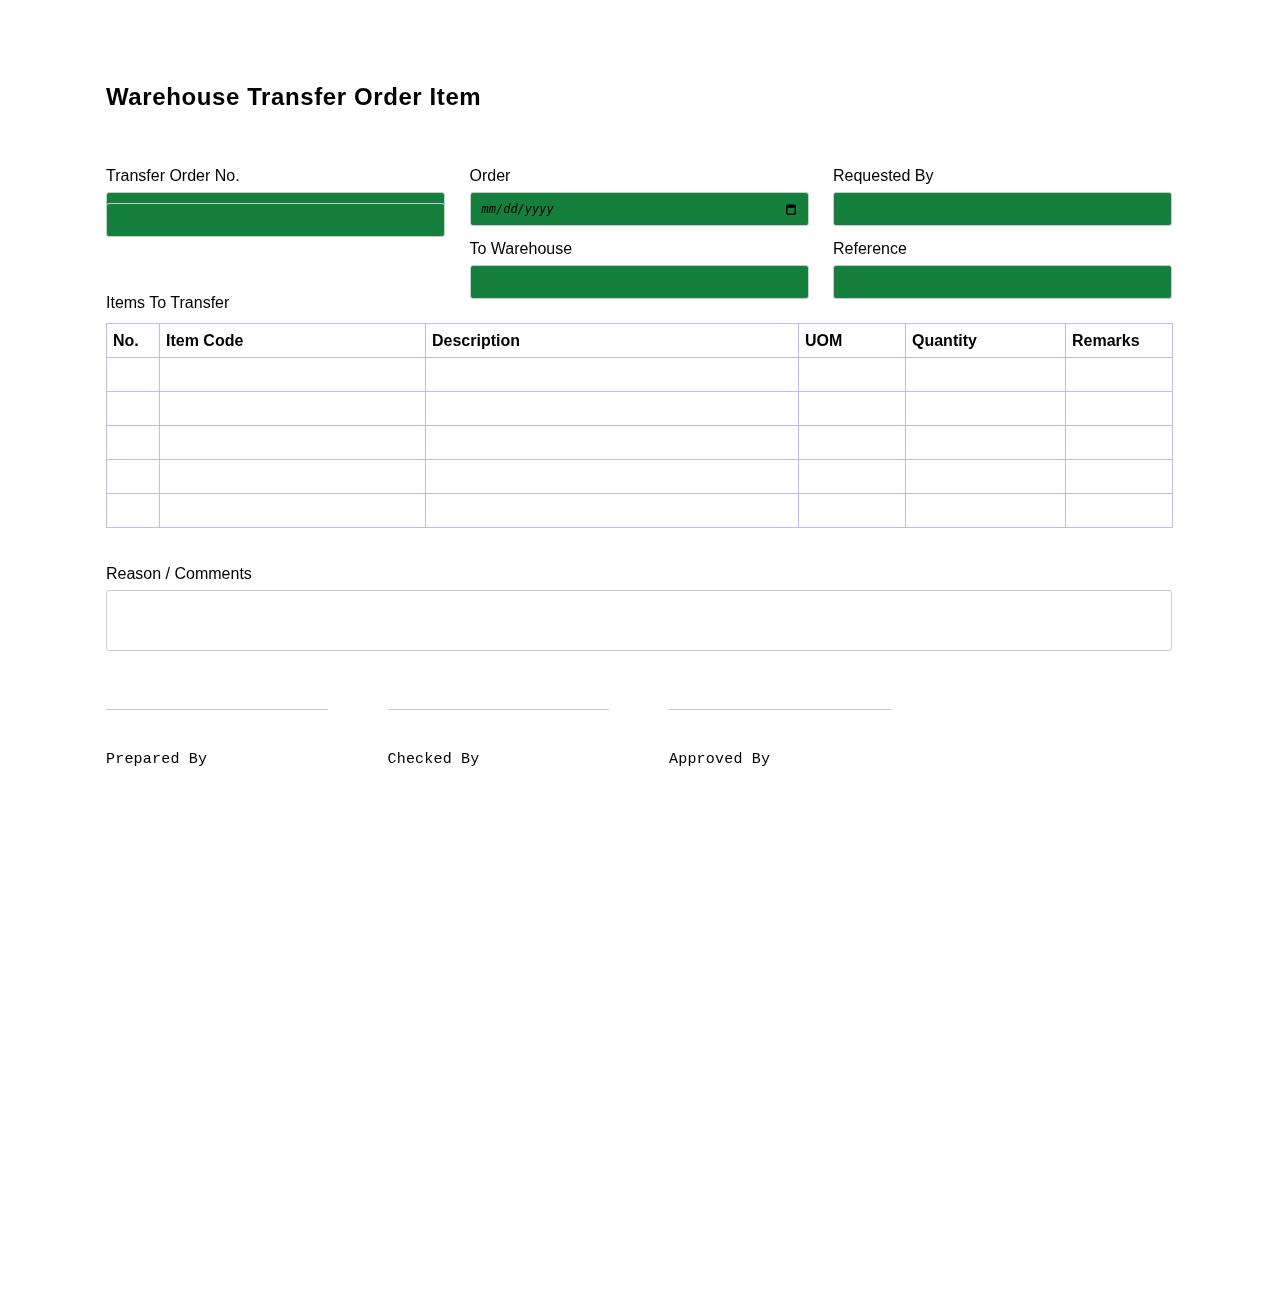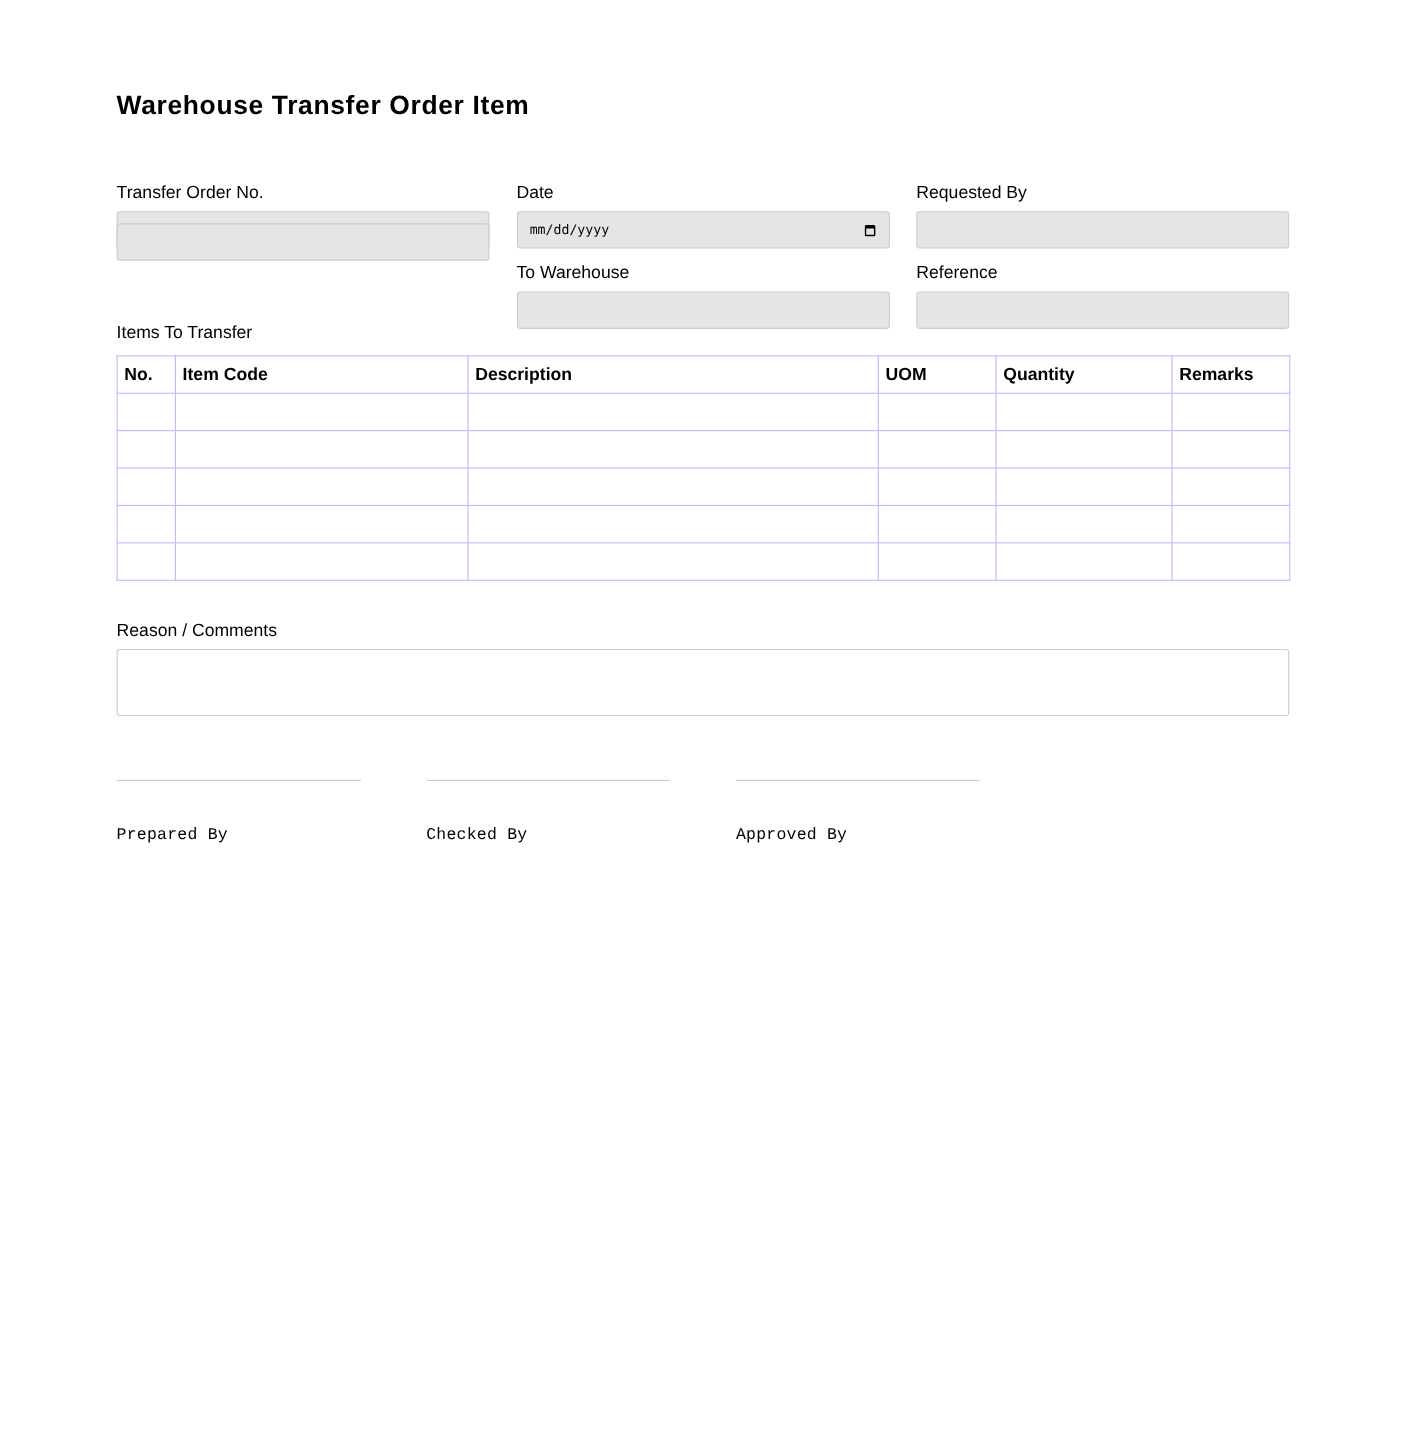--- a/index.html
+++ b/index.html
@@ -49,23 +49,24 @@
       margin-bottom: 6px;
       white-space: nowrap;
       margin-top: 36px;
     }
     .text-input {
       box-sizing: border-box;
       width: 100%;
       height: 34px;
       border: 1px solid #cccccc;
       border-radius: 3px;
-      background: #e5e5e5;
+      background: #15803d;
       position: relative;
       display: block;
+      font-style: italic;
     }
     .date-input {
       display: flex;
       align-items: center;
       justify-content: space-between;
       padding: 0 12px 0 11px;
     }
     .date-placeholder {
       font-family: "DejaVu Sans Mono", monospace;
       font-size: 12px;
@@ -158,21 +159,21 @@
 
 <div class="container">
   <h1 class="title">Warehouse Transfer Order Item</h1>
 
   <div class="grid row1">
     <div>
       <label class="field-label">Transfer Order No.</label>
       <div class="text-input"></div>
     </div>
     <div>
-      <label class="field-label">Date</label>
+      <label class="field-label">Order</label>
       <div class="text-input date-input">
         <span class="date-placeholder">mm/dd/yyyy</span>
         <span class="calendar-icon">
           <svg width="10" height="11" viewBox="0 0 10 11">
             <rect x="0.75" y="1.25" width="8.5" height="9" rx="1" fill="none" stroke="#000" stroke-width="1.5"></rect>
             <rect x="0.75" y="1.25" width="8.5" height="2.5" fill="#000"></rect>
           </svg>
         </span>
       </div>
     </div>

